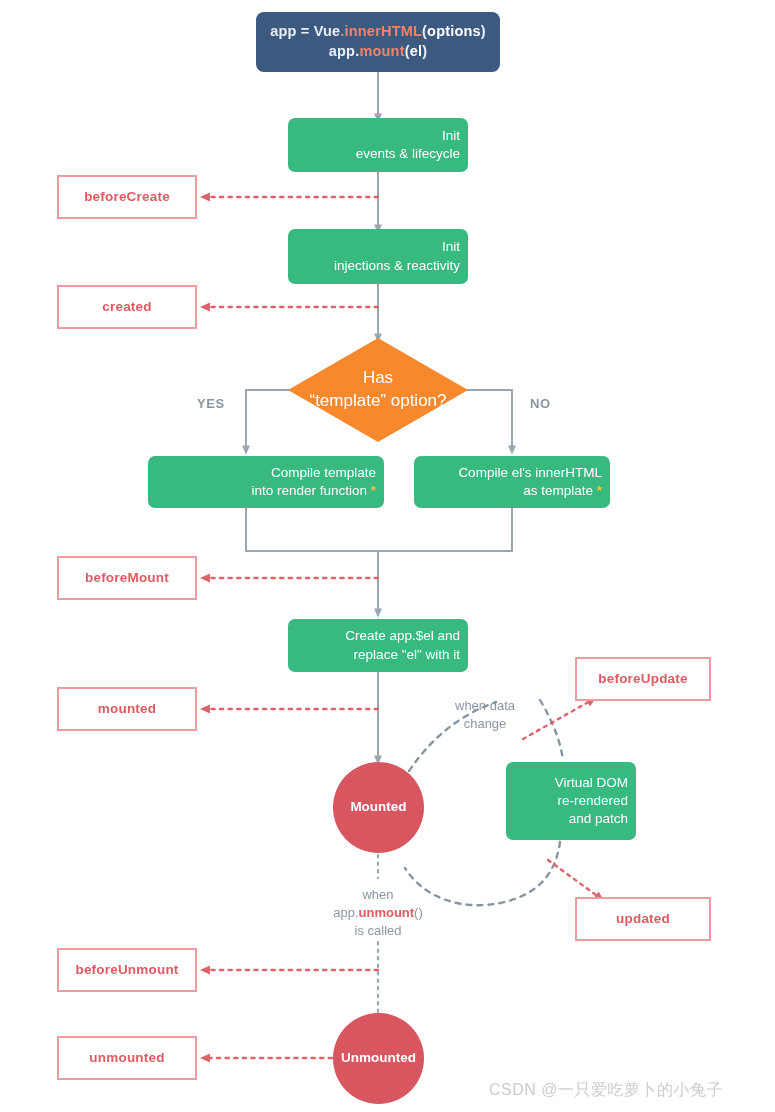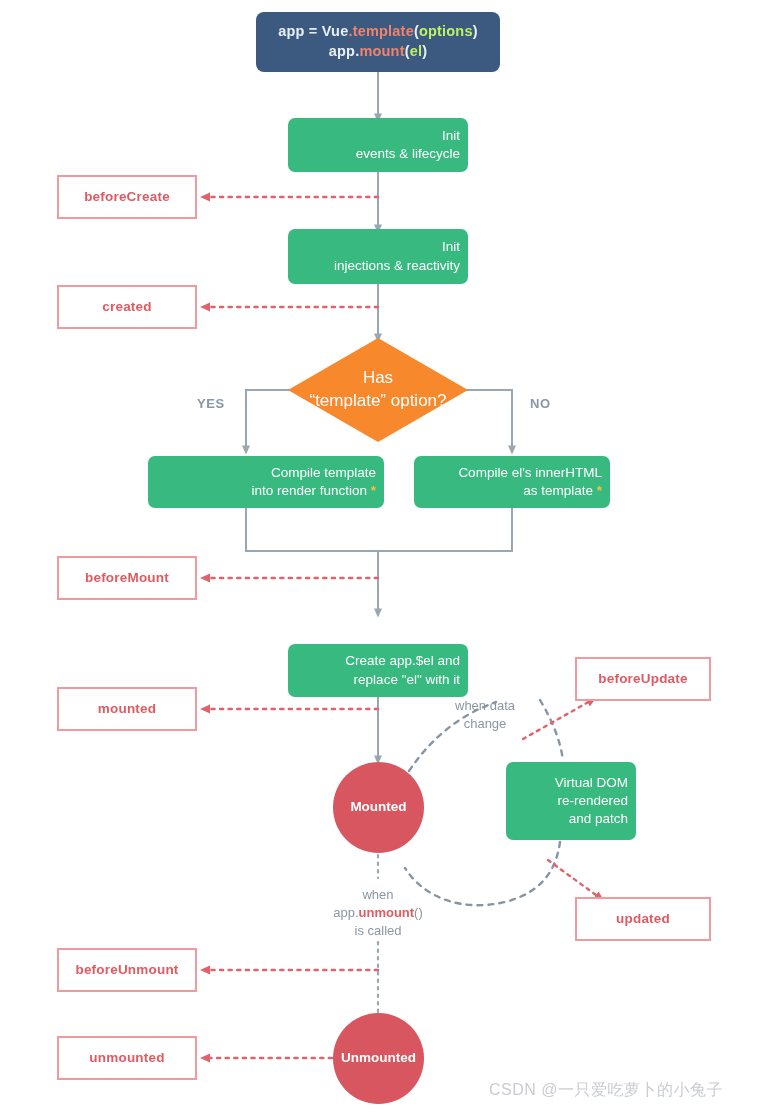--- a/index.html
+++ b/index.html
@@ -39,21 +39,21 @@
   .blue-box {
     background: #3c5a80;
     border-radius: 8px;
     color: #ffffff;
     font-size: 14.5px;
     font-weight: bold;
     letter-spacing: .2px;
   }
   .blue-box .tok-plain { color: #e8eef5; }
   .blue-box .tok-fn    { color: #f2836a; }
-  .blue-box .tok-arg   { color: #bef264; }
+  .blue-box .tok-arg   { color: #ffffff; }
   .blue-box .tok-paren { color: #e8eef5; }
 
   
   .green-box {
     background: #37b97f;
     border-radius: 7px;
     color: #ffffff;
     font-size: 13.5px;
     font-weight: normal;
     padding: 4px 8px;
@@ -186,21 +186,21 @@
     <line x1="378" y1="840" x2="378" y2="878" stroke="#9aa7b1" stroke-width="2.2" stroke-dasharray="2.5 5" stroke-linecap="round"></line>
     <line x1="378" y1="942" x2="378" y2="1018" stroke="#9aa7b1" stroke-width="2.2" stroke-dasharray="2.5 5" stroke-linecap="round" marker-end="url(#arrow-gray)"></line>
 
     <line x1="378" y1="970" x2="205" y2="970" stroke="#e0626b" stroke-width="2.4" stroke-dasharray="3.2 5.4" stroke-linecap="round" marker-end="url(#arrow-red)"></line>
 
     <line x1="332" y1="1058" x2="205" y2="1058" stroke="#e0626b" stroke-width="2.4" stroke-dasharray="3.2 5.4" stroke-linecap="round" marker-end="url(#arrow-red)"></line>
   </svg>
 
   <div class="node blue-box" style="left:256px; top:12px; width:244px; height:60px; flex-direction:column;">
     <div>
-      <span class="tok-plain">app = Vue</span><span class="tok-fn">.template</span><span class="tok-paren">(</span><span class="tok-arg">options</span><span class="tok-paren">)</span>
+      <span class="tok-plain">app = Vue</span><span class="tok-fn">.innerHTML</span><span class="tok-paren">(</span><span class="tok-arg">options</span><span class="tok-paren">)</span>
     </div>
     <div>
       <span class="tok-plain">app.</span><span class="tok-fn">mount</span><span class="tok-paren">(</span><span class="tok-arg">el</span><span class="tok-paren">)</span>
     </div>
   </div>
 
   <div class="node green-box" style="left:288px; top:118px; width:180px; height:54px; flex-direction:column;">
     <div>Init</div>
     <div>events &amp; lifecycle</div>
   </div>
@@ -232,21 +232,21 @@
   </div>
 
   <div class="node green-box" style="left:414px; top:456px; width:196px; height:52px; flex-direction:column;">
     <div>Compile el's innerHTML</div>
     <div>
       <span>as template</span>
       <span class="star">*</span>
     </div>
   </div>
 
-  <div class="node green-box" style="left:288px; top:619px; width:180px; height:53px; flex-direction:column;margin-top:25px;">
+  <div class="node green-box" style="left:288px; top:619px; width:180px; height:53px; flex-direction:column;">
     <div>Create app.$el and</div>
     <div>replace "el" with it</div>
   </div>
 
   <div class="node green-box" style="left:506px; top:762px; width:130px; height:78px; flex-direction:column;">
     <div>Virtual DOM</div>
     <div>re-rendered</div>
     <div>and patch</div>
   </div>
 

